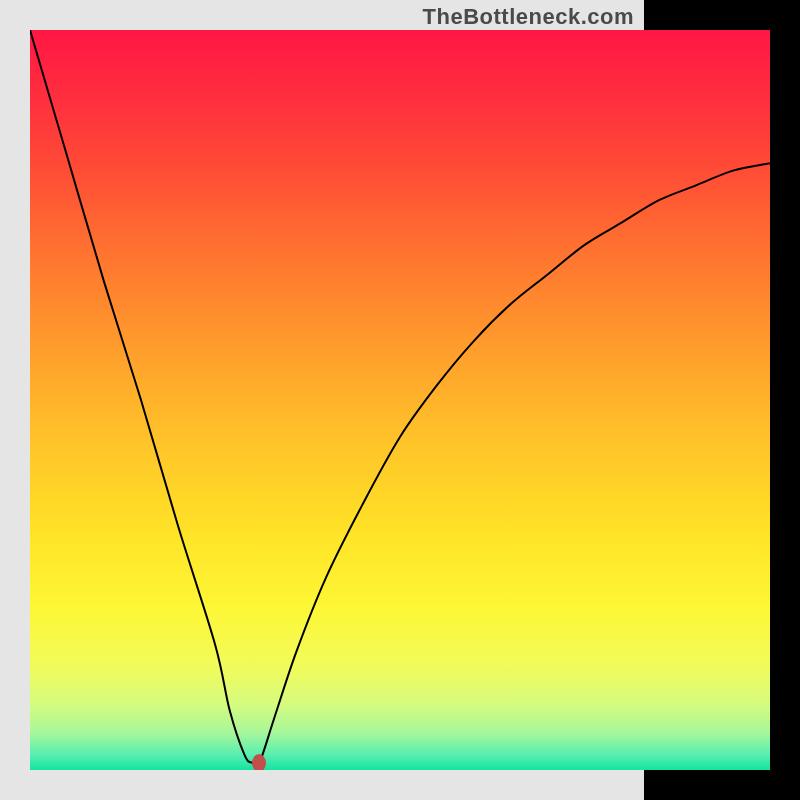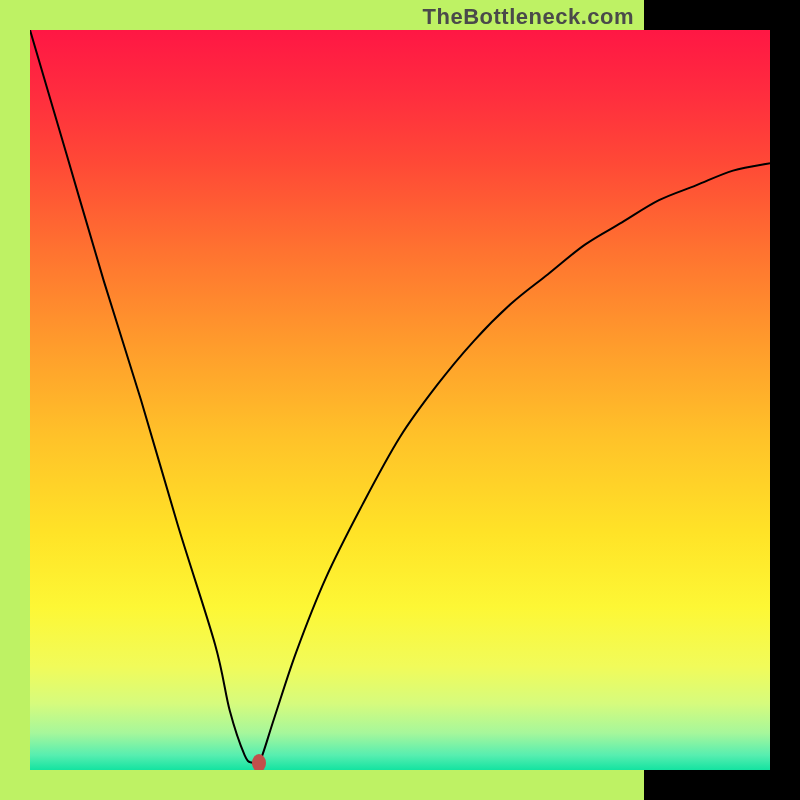--- a/index.html
+++ b/index.html
@@ -8,21 +8,21 @@
     width: 800px;
     height: 800px;
     background: #000;
     overflow: hidden;
     font-family: Arial, Helvetica, sans-serif;
   }
   .frame {
     position: relative;
     width: 644px;
     height: 800px;
-    background: #bef264;
+    background: #e5e5e5;
   }
   .watermark {
     position: absolute;
     top: 4px;
     right: 10px;
     color: #4a4a4a;
     font-size: 22px;
     font-weight: 600;
     letter-spacing: 0.5px;
     z-index: 10;

